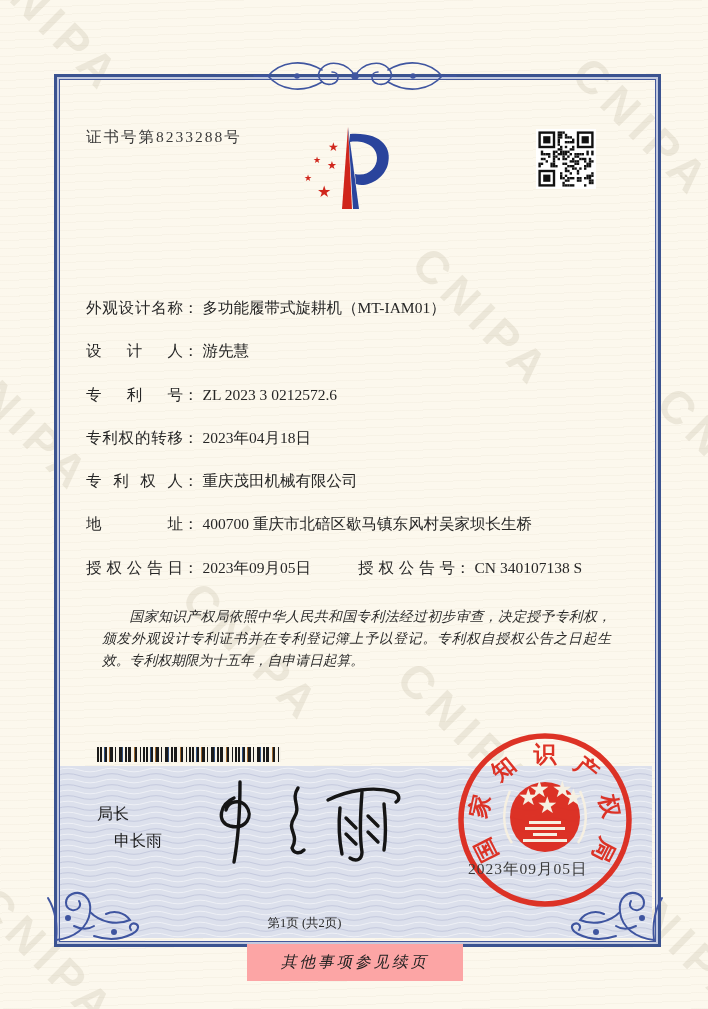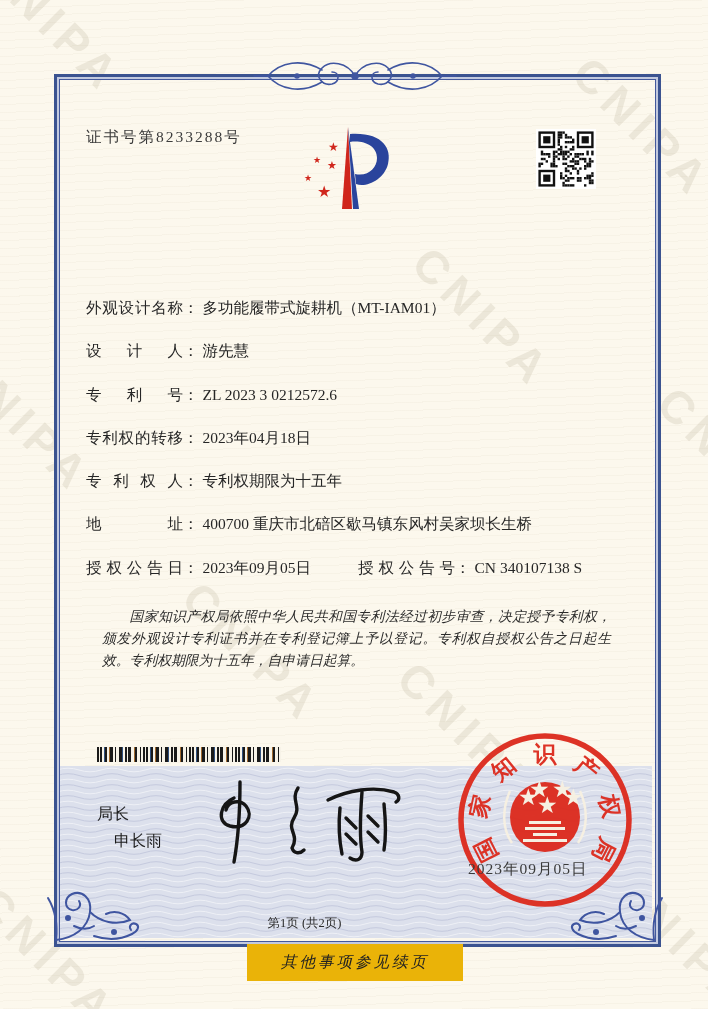--- a/index.html
+++ b/index.html
@@ -42,21 +42,21 @@
       #f7f3e8 30px 31px,#1a1a1a 31px 34px,#f7f3e8 34px 37px,#a06a30 37px 38px,
       #1a1a1a 38px 40px,#f7f3e8 40px 43px,#1a1a1a 43px 44px,#f7f3e8 44px 46px);}
   .sig-title{left:97px;top:804px;font-family:"Liberation Sans",sans-serif;font-size:16px;color:#1b1b1b;z-index:5;}
   .sig-name{left:97px;top:831px;font-family:"Liberation Sans",sans-serif;font-size:16px;color:#1b1b1b;z-index:5;margin-left:17px;}
   .signature{left:196px;top:770px;z-index:5;}
   .seal{left:454px;top:729px;z-index:6;opacity:.95;}
   .seal text{fill:#dc291c;font-size:23px;font-weight:bold;font-family:"Liberation Serif",serif;}
   .seal .emb{fill:#f8f1e2;font-weight:normal;}
   .seal-date{left:468px;top:859px;font-size:15.5px;color:#3a3a3a;letter-spacing:1px;z-index:7;}
   .page-ind{left:54px;top:915px;width:501px;text-align:center;font-size:12.5px;color:#2a2a2a;z-index:5;}
-  .cont-box{left:247px;top:944px;width:216px;height:37px;background:#eab308;display:flex;align-items:center;
+  .cont-box{left:247px;top:944px;width:216px;height:37px;background:#fca5a5;display:flex;align-items:center;
             justify-content:center;font-size:15.5px;font-style:italic;letter-spacing:3px;color:#222;z-index:3;}
   .ornament{z-index:3;}
 </style>
 </head>
 <body>
 
 <div class="page">
 
   <span class="wm" style="left:-35px;top:-5px">CNIPA</span>
   <span class="wm" style="left:555px;top:100px">CNIPA</span>
@@ -319,21 +319,21 @@
     <div class="frow" style="top:43px">
       <span class="flabel">设计人</span><span class="fsep">：</span><span>游先慧</span>
     </div>
     <div class="frow" style="top:87px">
       <span class="flabel">专利号</span><span class="fsep">：</span><span>ZL 2023 3 0212572.6</span>
     </div>
     <div class="frow" style="top:130px">
       <span class="flabel">专利权的转移</span><span class="fsep">：</span><span>2023年04月18日</span>
     </div>
     <div class="frow" style="top:173px">
-      <span class="flabel">专利权人</span><span class="fsep">：</span><span>专利权期限为十五年</span>
+      <span class="flabel">专利权人</span><span class="fsep">：</span><span>重庆茂田机械有限公司</span>
     </div>
     <div class="frow" style="top:216px">
       <span class="flabel">地址</span><span class="fsep">：</span><span>400700 重庆市北碚区歇马镇东风村吴家坝长生桥</span>
     </div>
     <div class="frow" style="top:260px">
       <span class="flabel">授权公告日</span><span class="fsep">：</span><span>2023年09月05日</span>
       <span class="pair2">
         <span class="flabel">授权公告号</span><span class="fsep">：</span><span>CN 340107138 S</span>
       </span>
     </div>

